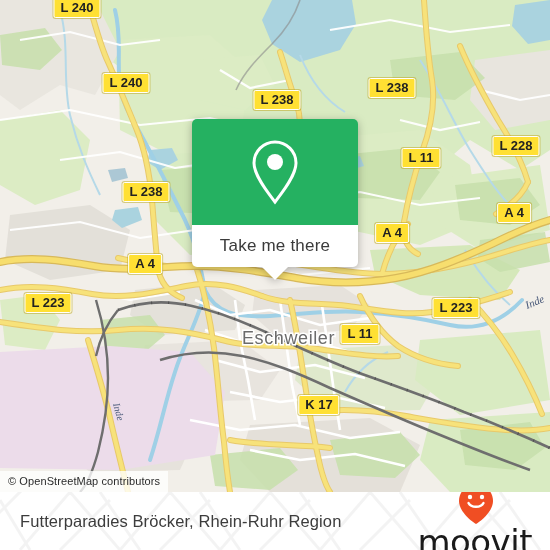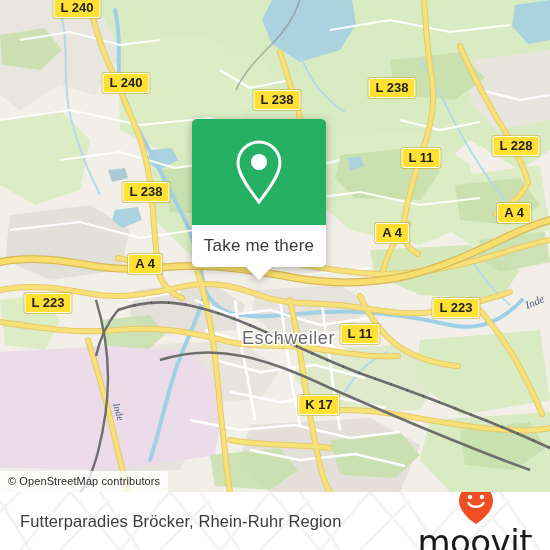--- a/index.html
+++ b/index.html
@@ -41,21 +41,21 @@
     line-height: 14px;
     z-index: 40;
     font-family: "Liberation Sans", sans-serif;
   }
 
   
   #callout {
     position: absolute;
     left: 192px;
     top: 119px;
-    width: 134px;
+    width: 166px;
     z-index: 30;
     filter: drop-shadow(0 2px 4px rgba(0,0,0,0.28));
   }
   #callout-top {
     height: 106px;
     background: #25b161;
     border-radius: 5px 5px 0 0;
     display: flex;
     align-items: center;
     justify-content: center;

